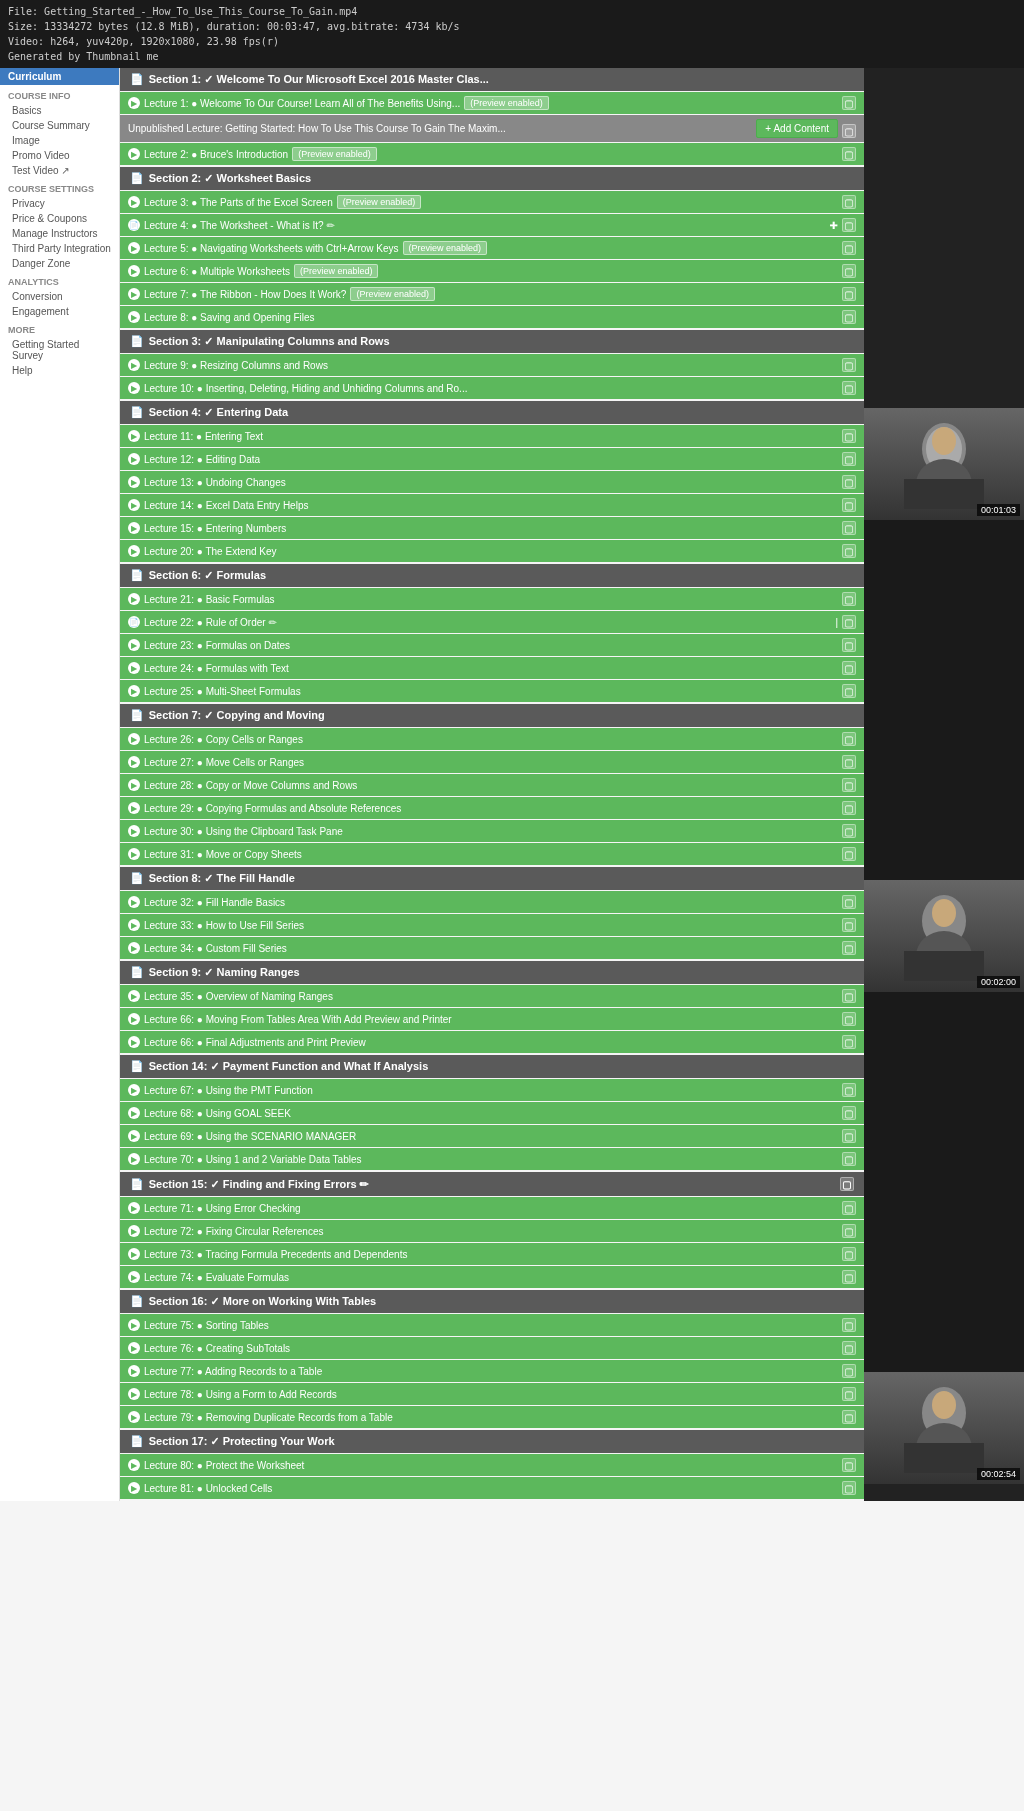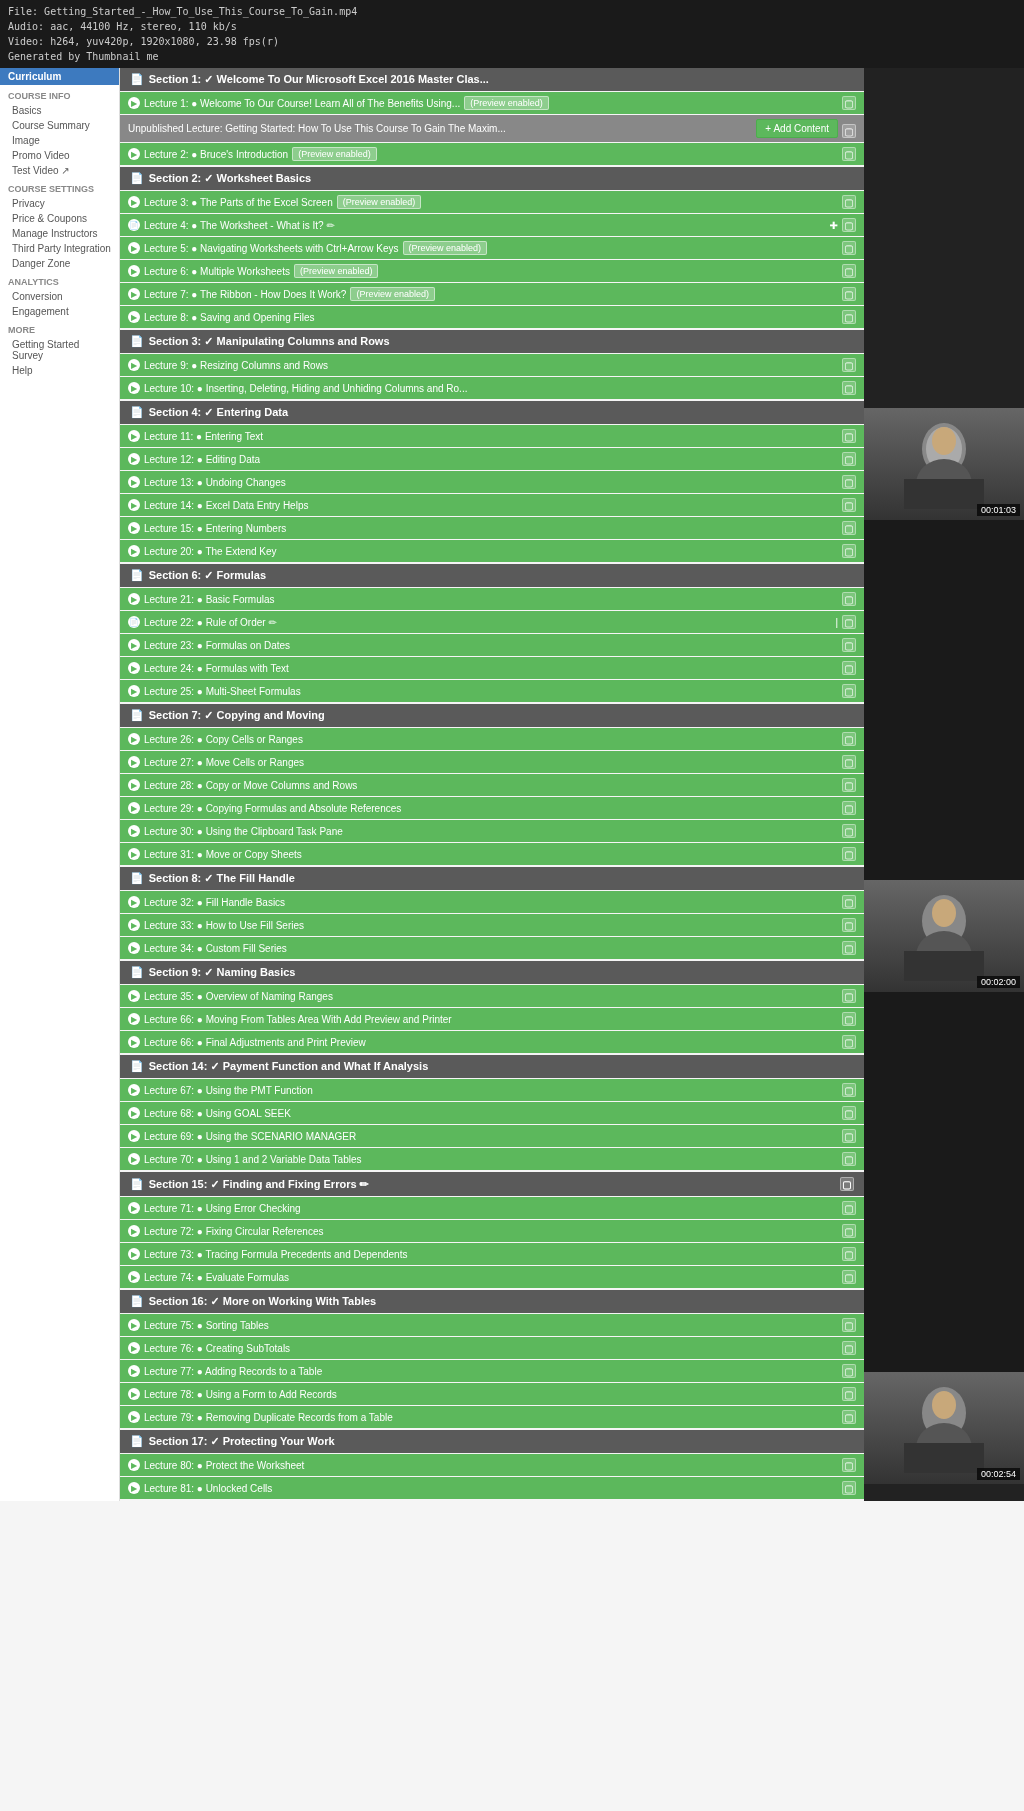--- a/index.html
+++ b/index.html
@@ -207,21 +207,21 @@
     
     .section-block {
       margin-bottom: 2px;
     }
   </style>
 </head>
 <body>
 
 <div class="file-info-bar">
   <div>File: Getting_Started_-_How_To_Use_This_Course_To_Gain.mp4</div>
-  <div>Audio: aac, 44100 Hz, stereo, 110 kb/s</div>
+  <div>Size: 13334272 bytes (12.8 MiB), duration: 00:03:47, avg.bitrate: 4734 kb/s</div>
   <div>Video: h264, yuv420p, 1920x1080, 23.98 fps(r)</div>
   <div>Generated by Thumbnail me</div>
 </div>
 
 <div class="main-layout">
 
   <div class="sidebar">
     <div class="sidebar-active-item">Curriculum</div>
 
     <div class="sidebar-category">COURSE INFO</div>
@@ -528,21 +528,21 @@
           <span class="lecture-icon">▶</span>
           <span>Lecture 34: ● Custom Fill Series</span>
         </div>
         <div class="collapse-btn">▢</div>
       </div>
     </div>
 
     <div class="section-block">
       <div class="section-header">
         <span class="section-icon">📄</span>
-        <span>Section 9: ✓ Naming Basics</span>
+        <span>Section 9: ✓ Naming Ranges</span>
       </div>
       <div class="lecture-row">
         <div class="lecture-label">
           <span class="lecture-icon">▶</span>
           <span>Lecture 35: ● Overview of Naming Ranges</span>
         </div>
         <div class="collapse-btn">▢</div>
       </div>
       <div class="lecture-row">
         <div class="lecture-label">

